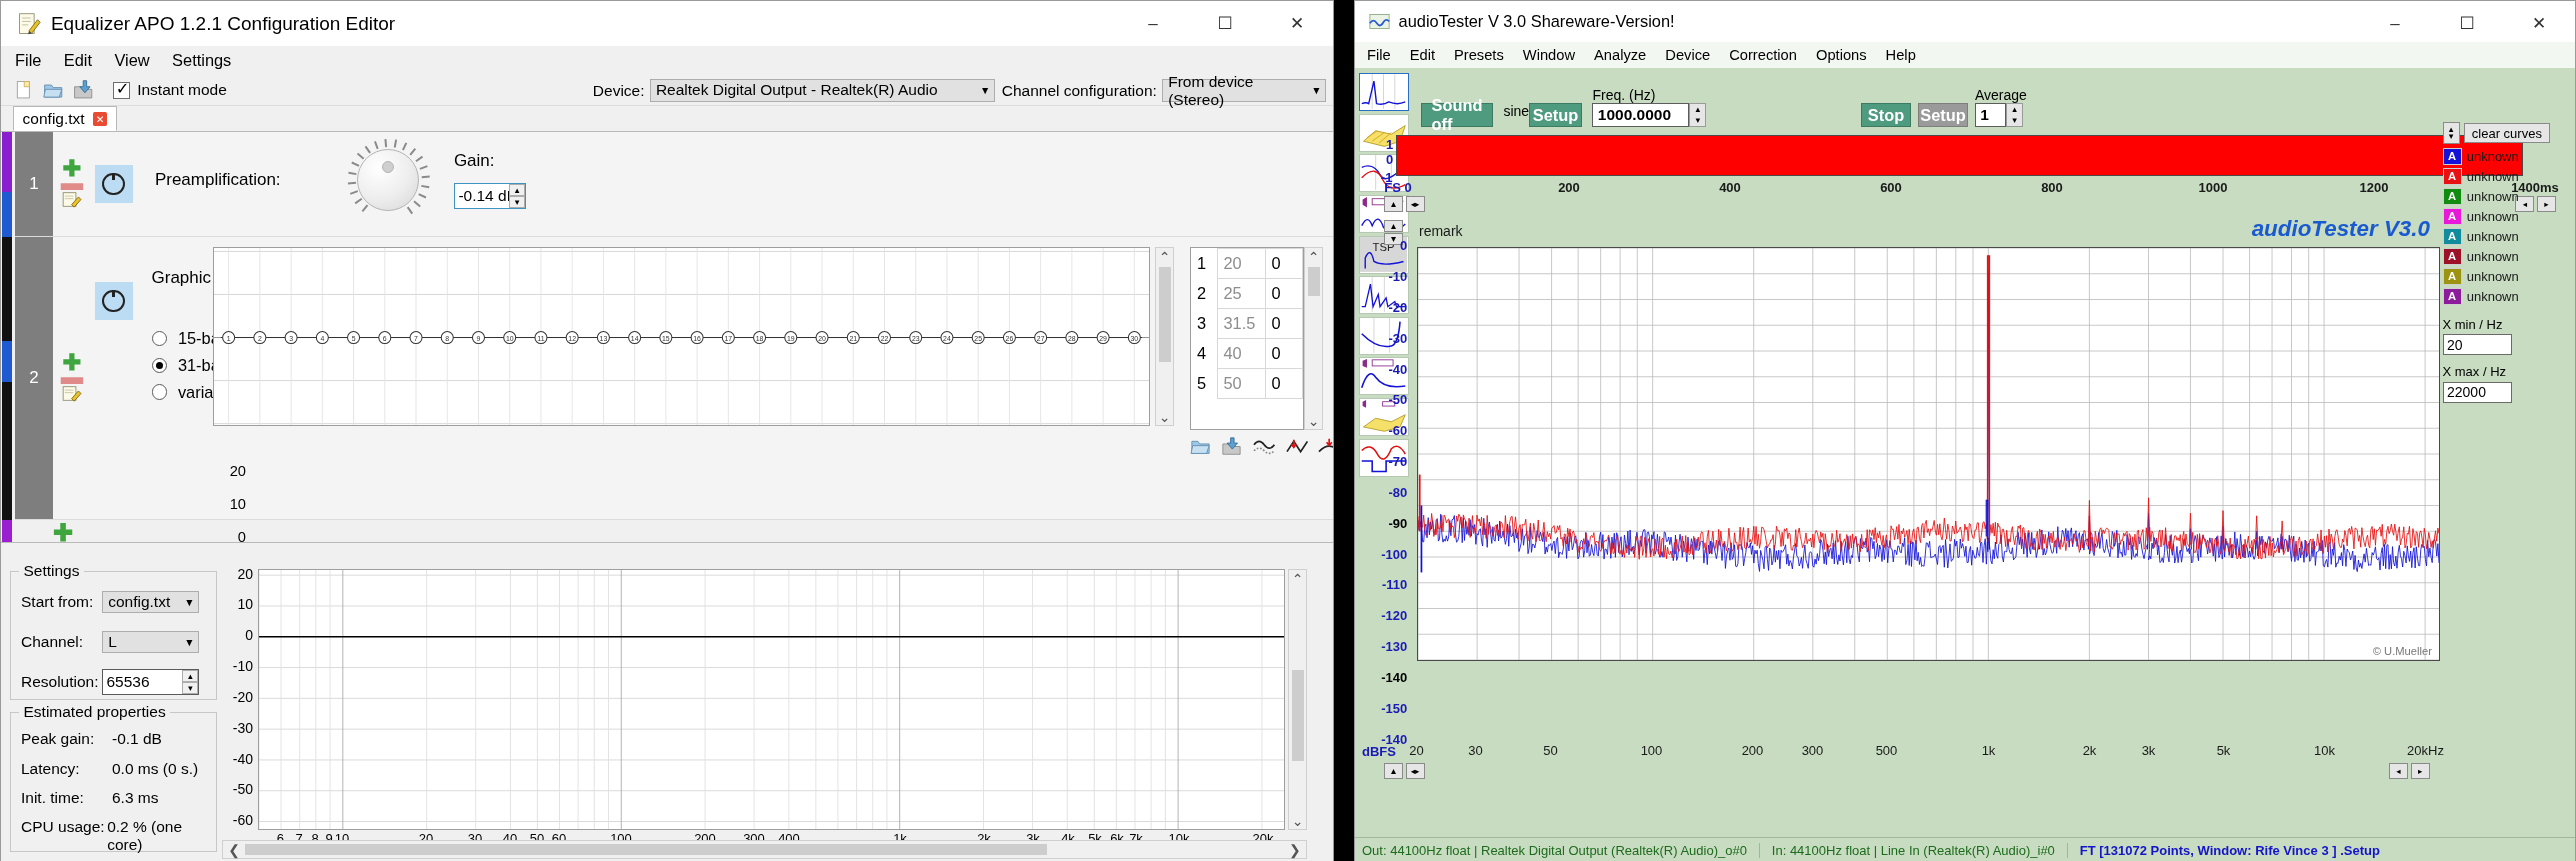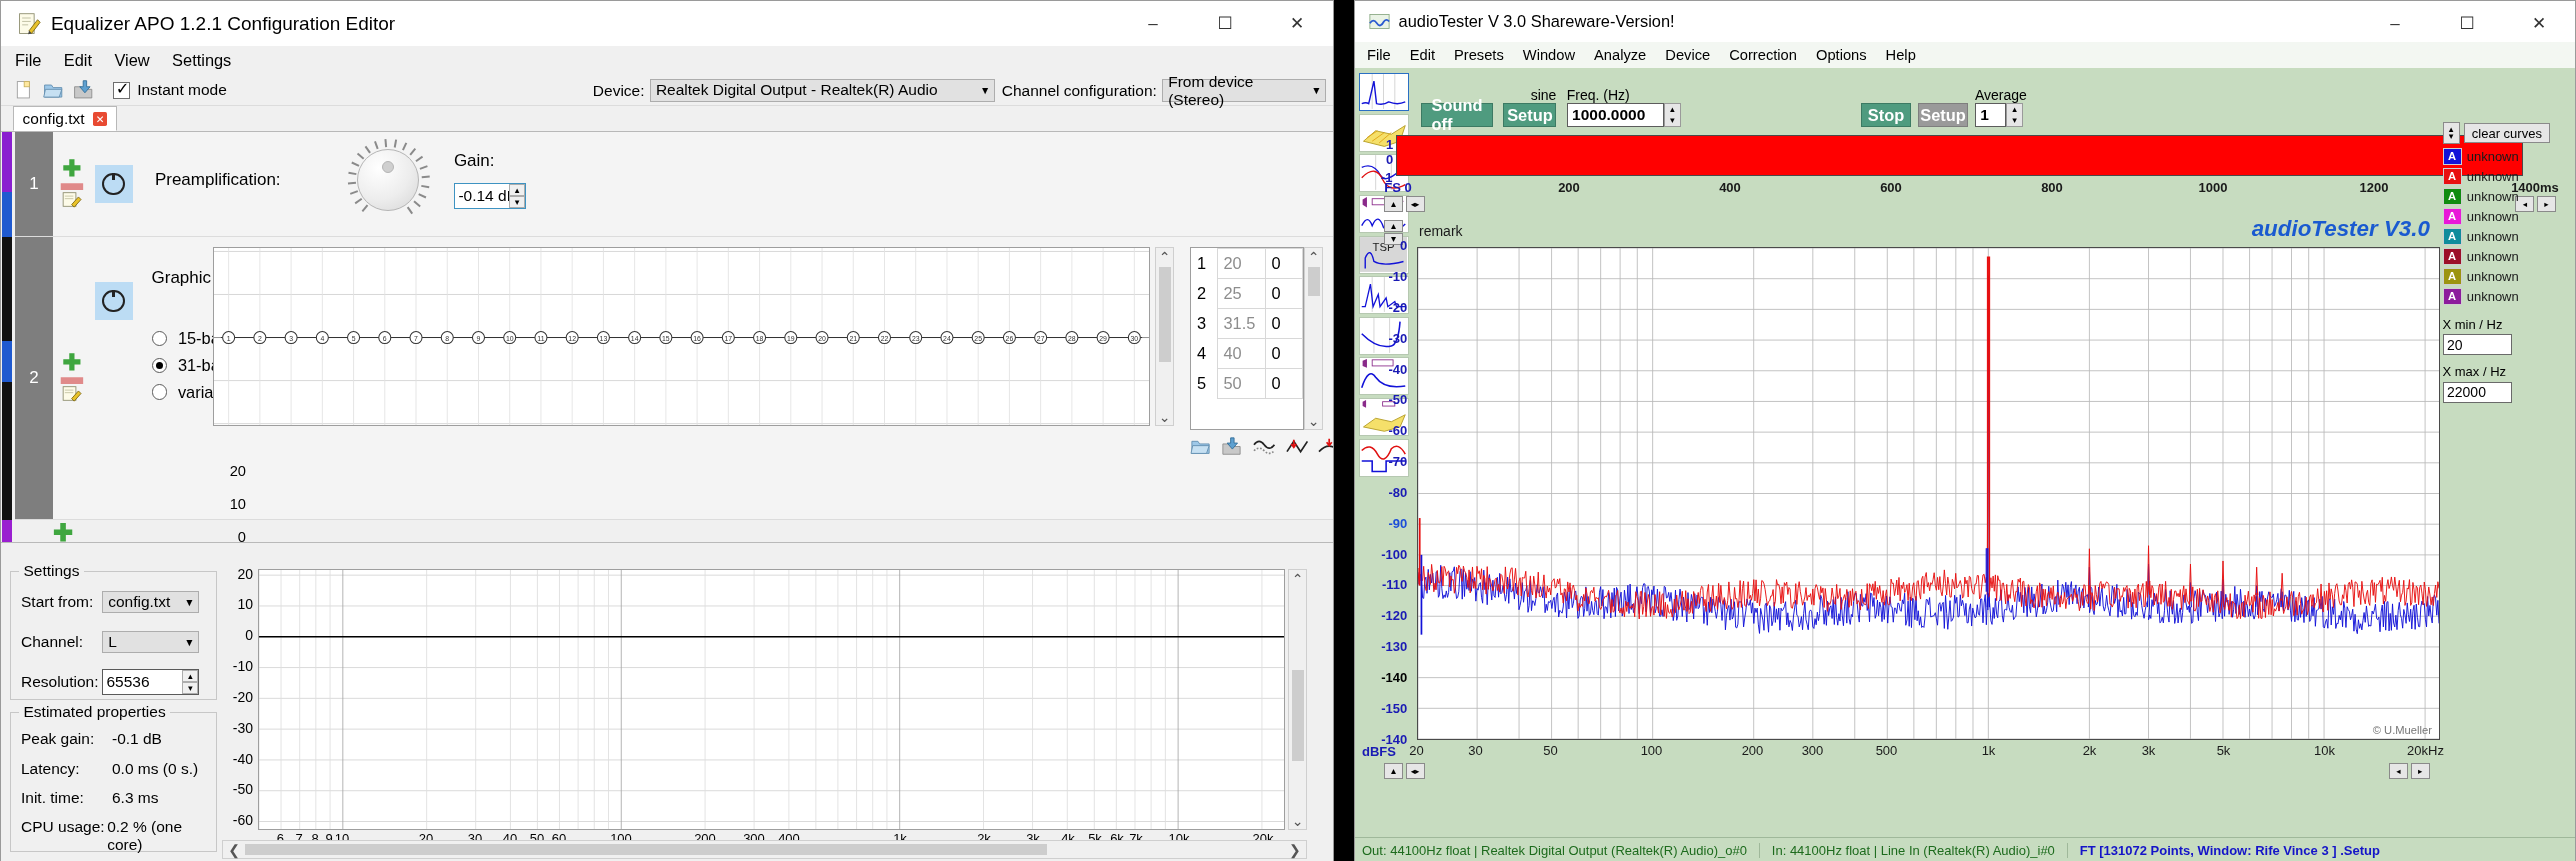--- a/index.html
+++ b/index.html
@@ -870,21 +870,21 @@
             <path d="M2 24 h12 v12 h16 v-12 h22" fill="none" stroke="#1212d8" stroke-width="1.8"></path>
           </svg>
       </div>
     </div>
 
     <div style="position:absolute; left:66px; top:19px; display:flex; align-items:flex-end; gap:10.4px;">
       <div style="display:flex;flex-direction:column;align-items:center">
         <span class="atcap" style="visibility:hidden">x</span>
         <span class="atbtn" style="width:72px">Sound off</span>
       </div>
-      <div style="display:flex;flex-direction:column;align-items:flex-end">
+      <div style="display:flex;flex-direction:row;align-items:flex-start">
         <span class="atcap">sine</span>
         <span class="atbtn" style="width:53px">Setup</span>
       </div>
       <div style="display:flex;flex-direction:column;align-items:flex-start">
         <span class="atcap">Freq. (Hz)</span>
         <span style="display:flex">
           <span class="atfield" style="width:97px">1000.0000</span>
           <span class="atspin">
               <div>▲</div>
               <div>▼</div>
@@ -952,30 +952,30 @@
     <div id="fft-ylabels" style="position:absolute; left:5.2px; top:178px; width:53px; height:500px;">
         <div class="" style="position: absolute; left: 0px; top: -7.8px; width: 47px; text-align: right; font-size: 13px; font-weight: bold; color: rgb(26, 26, 180);">0</div>
         <div class="" style="position: absolute; left: 0px; top: 23px; width: 47px; text-align: right; font-size: 13px; font-weight: bold; color: rgb(26, 26, 180);">-10</div>
         <div class="" style="position: absolute; left: 0px; top: 54px; width: 47px; text-align: right; font-size: 13px; font-weight: bold; color: rgb(26, 26, 180);">-20</div>
         <div class="" style="position: absolute; left: 0px; top: 85px; width: 47px; text-align: right; font-size: 13px; font-weight: bold; color: rgb(26, 26, 180);">-30</div>
         <div class="" style="position: absolute; left: 0px; top: 116px; width: 47px; text-align: right; font-size: 13px; font-weight: bold; color: rgb(26, 26, 180);">-40</div>
         <div class="" style="position: absolute; left: 0px; top: 146px; width: 47px; text-align: right; font-size: 13px; font-weight: bold; color: rgb(26, 26, 180);">-50</div>
         <div class="" style="position: absolute; left: 0px; top: 177px; width: 47px; text-align: right; font-size: 13px; font-weight: bold; color: rgb(26, 26, 180);">-60</div>
         <div class="" style="position: absolute; left: 0px; top: 208px; width: 47px; text-align: right; font-size: 13px; font-weight: bold; color: rgb(26, 26, 180);">-70</div>
         <div class="" style="position: absolute; left: 0px; top: 239px; width: 47px; text-align: right; font-size: 13px; font-weight: bold; color: rgb(26, 26, 180);">-80</div>
-        <div class="" style="position: absolute; left: 0px; top: 270px; width: 47px; text-align: right; font-size: 13px; font-weight: bold; color: #1d4ed8;">-90</div>
+        <div class="" style="position: absolute; left: 0px; top: 270px; width: 47px; text-align: right; font-size: 13px; font-weight: bold; color: #000000;">-90</div>
         <div class="" style="position: absolute; left: 0px; top: 301px; width: 47px; text-align: right; font-size: 13px; font-weight: bold; color: rgb(26, 26, 180);">-100</div>
         <div class="" style="position: absolute; left: 0px; top: 331px; width: 47px; text-align: right; font-size: 13px; font-weight: bold; color: rgb(26, 26, 180);">-110</div>
         <div class="" style="position: absolute; left: 0px; top: 362px; width: 47px; text-align: right; font-size: 13px; font-weight: bold; color: rgb(26, 26, 180);">-120</div>
         <div class="" style="position: absolute; left: 0px; top: 393px; width: 47px; text-align: right; font-size: 13px; font-weight: bold; color: rgb(26, 26, 180);">-130</div>
         <div class="" style="position: absolute; left: 0px; top: 424px; width: 47px; text-align: right; font-size: 13px; font-weight: bold; color: #000000;">-140</div>
         <div class="" style="position: absolute; left: 0px; top: 455px; width: 47px; text-align: right; font-size: 13px; font-weight: bold; color: rgb(26, 26, 180);">-150</div>
         <div class="" style="position: absolute; left: 0px; top: 486px; width: 47px; text-align: right; font-size: 13px; font-weight: bold; color: rgb(26, 26, 180);">-140</div>
       </div>
-    <div class="scope" style="left:62px; top:179px; width:1023px; height:493px;">
+    <div class="scope" style="left:62px; top:179px; width:1023px; height:414px;">
       <svg id="fft-svg" viewBox="0 0 1186 572" preserveAspectRatio="none" style="position:absolute;inset:0;width:100%;height:100%">
           <line x1="0" y1="0" x2="1186" y2="0" stroke="#b9b9b9" stroke-width="1"></line>
           <line x1="0" y1="35.75" x2="1186" y2="35.75" stroke="#b9b9b9" stroke-width="1"></line>
           <line x1="0" y1="71.5" x2="1186" y2="71.5" stroke="#b9b9b9" stroke-width="1"></line>
           <line x1="0" y1="107.25" x2="1186" y2="107.25" stroke="#b9b9b9" stroke-width="1"></line>
           <line x1="0" y1="143" x2="1186" y2="143" stroke="#b9b9b9" stroke-width="1"></line>
           <line x1="0" y1="178.75" x2="1186" y2="178.75" stroke="#b9b9b9" stroke-width="1"></line>
           <line x1="0" y1="214.5" x2="1186" y2="214.5" stroke="#b9b9b9" stroke-width="1"></line>
           <line x1="0" y1="250.25" x2="1186" y2="250.25" stroke="#b9b9b9" stroke-width="1"></line>
           <line x1="0" y1="286" x2="1186" y2="286" stroke="#b9b9b9" stroke-width="1"></line>

